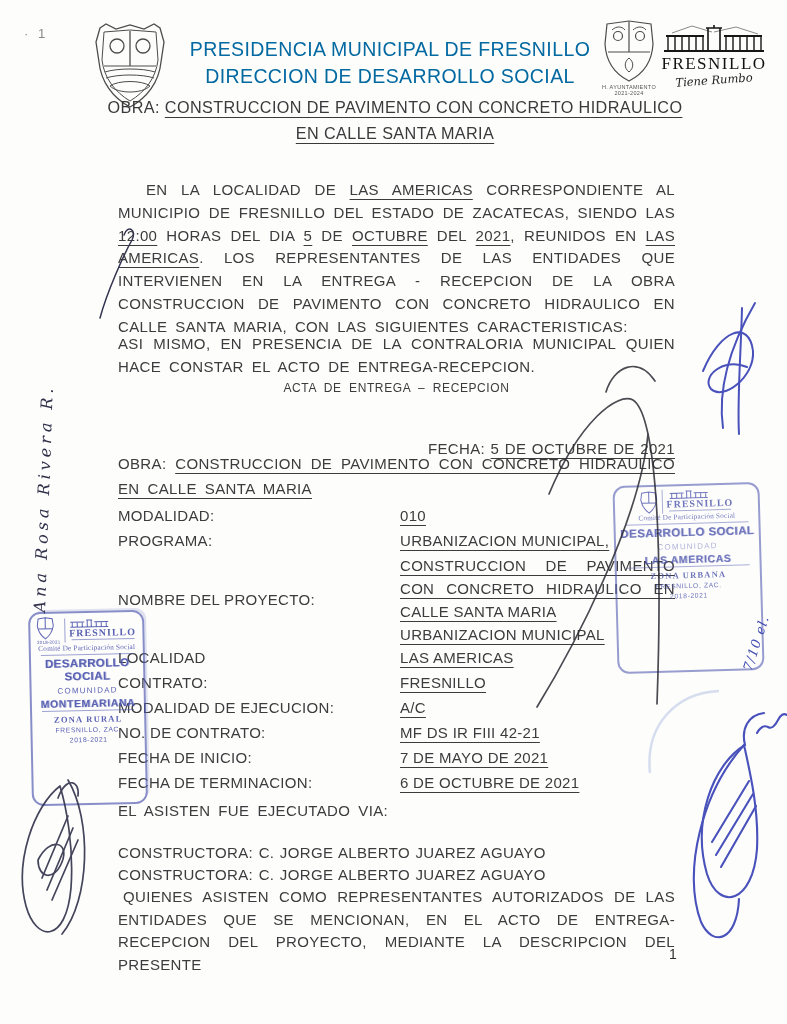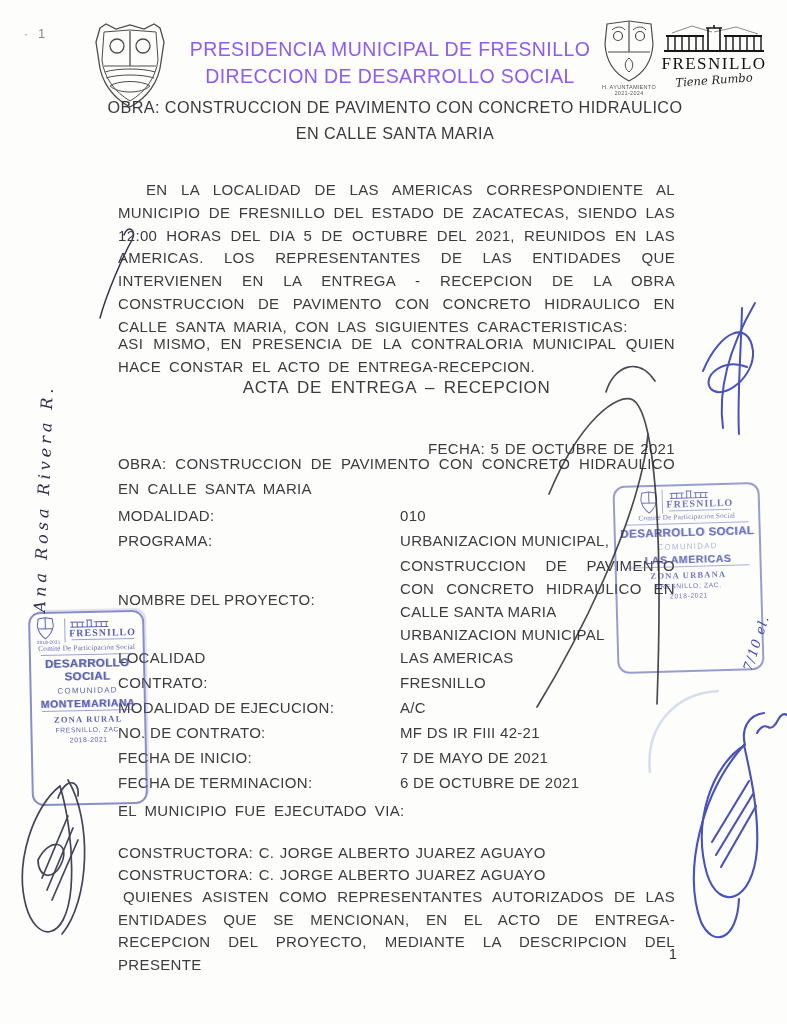--- a/index.html
+++ b/index.html
@@ -1,35 +1,35 @@
 <!DOCTYPE html>
 <html><head>
 <meta charset="utf-8">
 <style>
   html,body{margin:0;padding:0;background:#e8e8e8;}
   .doc{position:relative;width:787px;height:1024px;background:#fdfdfc;margin:0 auto;overflow:hidden;
        font-family:"Liberation Sans",sans-serif;color:#3c3c3e;}
   .abs{position:absolute;}
-  .u{text-underline-offset:3.5px;text-decoration-thickness:1.3px;}
+  .u{text-decoration:underline;text-underline-offset:3.5px;text-decoration-thickness:1.3px;}
   
   .title{left:150px;top:36px;width:480px;text-align:center;font-size:19.5px;line-height:27px;
-         letter-spacing:.4px;color:#8b5cf6;}
+         letter-spacing:.4px;color:#0369a1;}
   .crest-caption{font-size:5.5px;color:#555;text-align:center;line-height:6px;letter-spacing:.3px;}
   .brand{left:655px;top:24px;width:118px;text-align:center;}
   .brand-name{font-family:"Liberation Serif",serif;font-size:17px;letter-spacing:1.5px;color:#111;}
   .brand-tag{font-family:"DejaVu Serif",serif;font-style:italic;font-size:11.5px;color:#222;
              transform:rotate(-4deg);margin-top:-1px;}
   .obra-head{left:95px;top:94px;width:600px;text-align:center;font-size:16.2px;line-height:26px;
              letter-spacing:.4px;color:#3a3a3c;}
   
   .body-block{left:118px;width:557px;font-size:15px;line-height:22.8px;letter-spacing:.35px;
               word-spacing:3.5px;text-align:justify;}
   .intro{top:179px;text-indent:28px;}
   .asimismo{top:333px;}
-  .acta{top:377px;text-align:center;font-size:17px;letter-spacing:.6px;}
+  .acta{top:377px;text-align:center;font-size:12px;letter-spacing:.6px;}
   .fecha{top:438px;text-align:right;word-spacing:1px;}
   .obra-para{top:452px;line-height:24.6px;}
   .fields{left:118px;top:504px;width:557px;font-size:15px;letter-spacing:.3px;}
   .row{display:flex;align-items:flex-start;min-height:25px;line-height:24px;}
   .lbl{width:282px;flex:none;}
   .val{width:275px;flex:none;}
   .val-multi{text-align:justify;line-height:23px;}
   .row-proj{min-height:92px;}
   .row-proj .lbl{align-self:center;}
   .ejec-head{top:800px;}
@@ -169,21 +169,21 @@
     <div class="row">
       <div class="lbl">FECHA DE INICIO:</div>
       <div class="val u">7 DE MAYO DE 2021</div>
     </div>
     <div class="row">
       <div class="lbl">FECHA DE TERMINACION:</div>
       <div class="val u">6 DE OCTUBRE DE 2021</div>
     </div>
   </div>
 
-  <div class="abs body-block ejec-head">EL MUNICIPIO FUE EJECUTADO VIA:</div>
+  <div class="abs body-block ejec-head">EL ASISTEN FUE EJECUTADO VIA:</div>
   <div class="abs body-block ctor">
     <div><span>CONSTRUCTORA: </span><span>C. JORGE ALBERTO JUAREZ AGUAYO</span></div>
     <div><span>CONSTRUCTORA: </span><span>C. JORGE ALBERTO JUAREZ AGUAYO</span></div>
   </div>
   <div class="abs body-block closing">QUIENES ASISTEN COMO REPRESENTANTES AUTORIZADOS DE LAS ENTIDADES QUE SE MENCIONAN, EN EL ACTO DE ENTREGA-RECEPCION DEL PROYECTO, MEDIANTE LA DESCRIPCION DEL PRESENTE</div>
 
   <div class="abs pagenum">1</div>
 
   <div class="abs stamp stamp-left">
     <div class="st-row">

